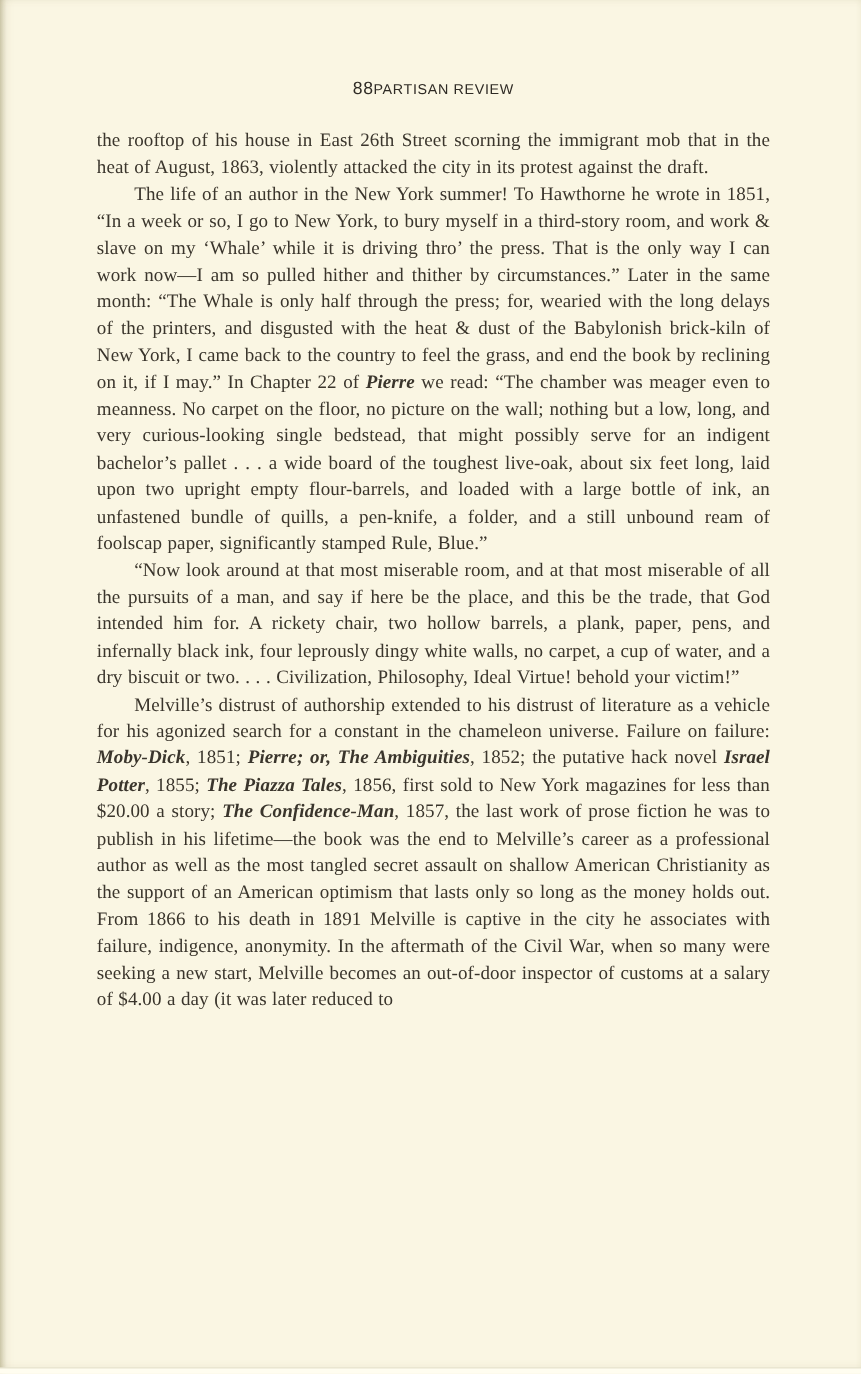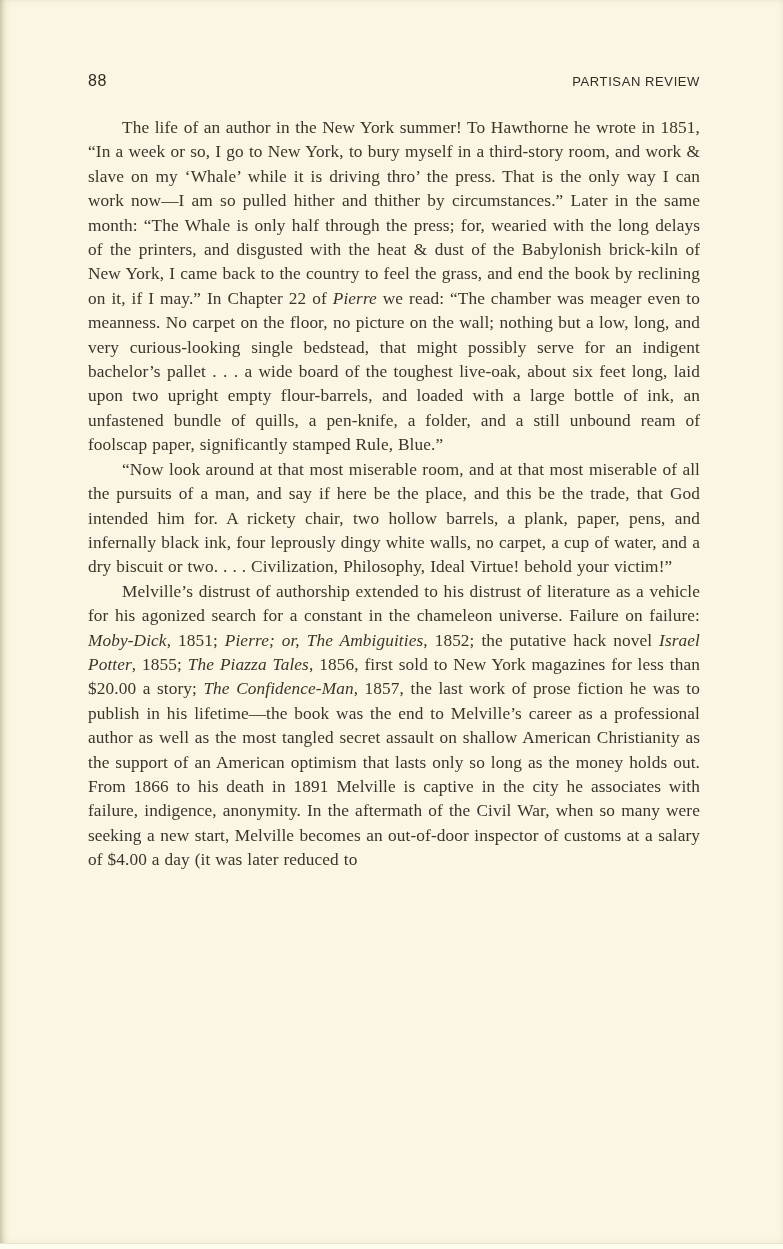--- a/index.html
+++ b/index.html
@@ -30,21 +30,21 @@
   .edge-bottom {
     position: absolute;
     left: 0; right: 0; bottom: 0;
     height: 5px;
     background: #fffdf0;
     border-top: 1px solid rgba(150, 140, 95, 0.22);
     pointer-events: none;
   }
   .header {
     display: flex;
-    justify-content: space-between;
+    justify-content: center;
     align-items: baseline;
     padding: 72px 83px 0 88px;
     font-family: "Liberation Sans", sans-serif;
     color: var(--header-ink, #2f2b25);
   }
   .pagenum {
     font-size: 16px;
     letter-spacing: 0.5px;
   }
   .journal {
@@ -62,32 +62,34 @@
     line-height: 24.4px;
     text-align: justify;
     letter-spacing: 0.1px;
     word-spacing: 0.5px;
   }
   .textblock p.indent {
     text-indent: 34px;
   }
   .textblock i {
     font-style: italic;
+    font-weight: bold;
   }
 </style>
 </head>
 <body>
 
 <div class="page">
   <div class="edge-left"></div>
   <div class="edge-bottom"></div>
 
   <header class="header">
     <span class="pagenum">88</span>
     <span class="journal">PARTISAN REVIEW</span>
   </header>
 
   <main class="textblock">
+      <p class=""><span>the rooftop of his house in East 26th Street scorning the immigrant mob that in the heat of August, 1863, violently attacked the city in its protest against the draft.</span></p>
       <p class="indent"><span>The life of an author in the New York summer! To Hawthorne he wrote in 1851, “In a week or so, I go to New York, to bury myself in a third-story room, and work &amp; slave on my ‘Whale’ while it is driving thro’ the press. That is the only way I can work now—I am so pulled hither and thither by circumstances.” Later in the same month: “The Whale is only half through the press; for, wearied with the long delays of the printers, and disgusted with the heat &amp; dust of the Babylonish brick-kiln of New York, I came back to the country to feel the grass, and end the book by reclining on it, if I may.” In Chapter 22 of </span><i>Pierre</i><span> we read: “The chamber was meager even to meanness. No carpet on the floor, no picture on the wall; nothing but a low, long, and very curious-looking single bedstead, that might possibly serve for an indigent bachelor’s pallet . . . a wide board of the toughest live-oak, about six feet long, laid upon two upright empty flour-barrels, and loaded with a large bottle of ink, an unfastened bundle of quills, a pen-knife, a folder, and a still unbound ream of foolscap paper, significantly stamped Rule, Blue.”</span></p>
       <p class="indent"><span>“Now look around at that most miserable room, and at that most miserable of all the pursuits of a man, and say if here be the place, and this be the trade, that God intended him for. A rickety chair, two hollow barrels, a plank, paper, pens, and infernally black ink, four leprously dingy white walls, no carpet, a cup of water, and a dry biscuit or two. . . . Civilization, Philosophy, Ideal Virtue! behold your victim!”</span></p>
       <p class="indent"><span>Melville’s distrust of authorship extended to his distrust of literature as a vehicle for his agonized search for a constant in the chameleon universe. Failure on failure: </span><i>Moby-Dick</i><span>, 1851; </span><i>Pierre; or, The Ambiguities</i><span>, 1852; the putative hack novel </span><i>Israel Potter</i><span>, 1855; </span><i>The Piazza Tales</i><span>, 1856, first sold to New York magazines for less than $20.00 a story; </span><i>The Confidence-Man</i><span>, 1857, the last work of prose fiction he was to publish in his lifetime—the book was the end to Melville’s career as a professional author as well as the most tangled secret assault on shallow American Christianity as the support of an American optimism that lasts only so long as the money holds out. From 1866 to his death in 1891 Melville is captive in the city he associates with failure, indigence, anonymity. In the aftermath of the Civil War, when so many were seeking a new start, Melville becomes an out-of-door inspector of customs at a salary of $4.00 a day (it was later reduced to</span></p>
     </main>
 </div>
 
 </body></html>

